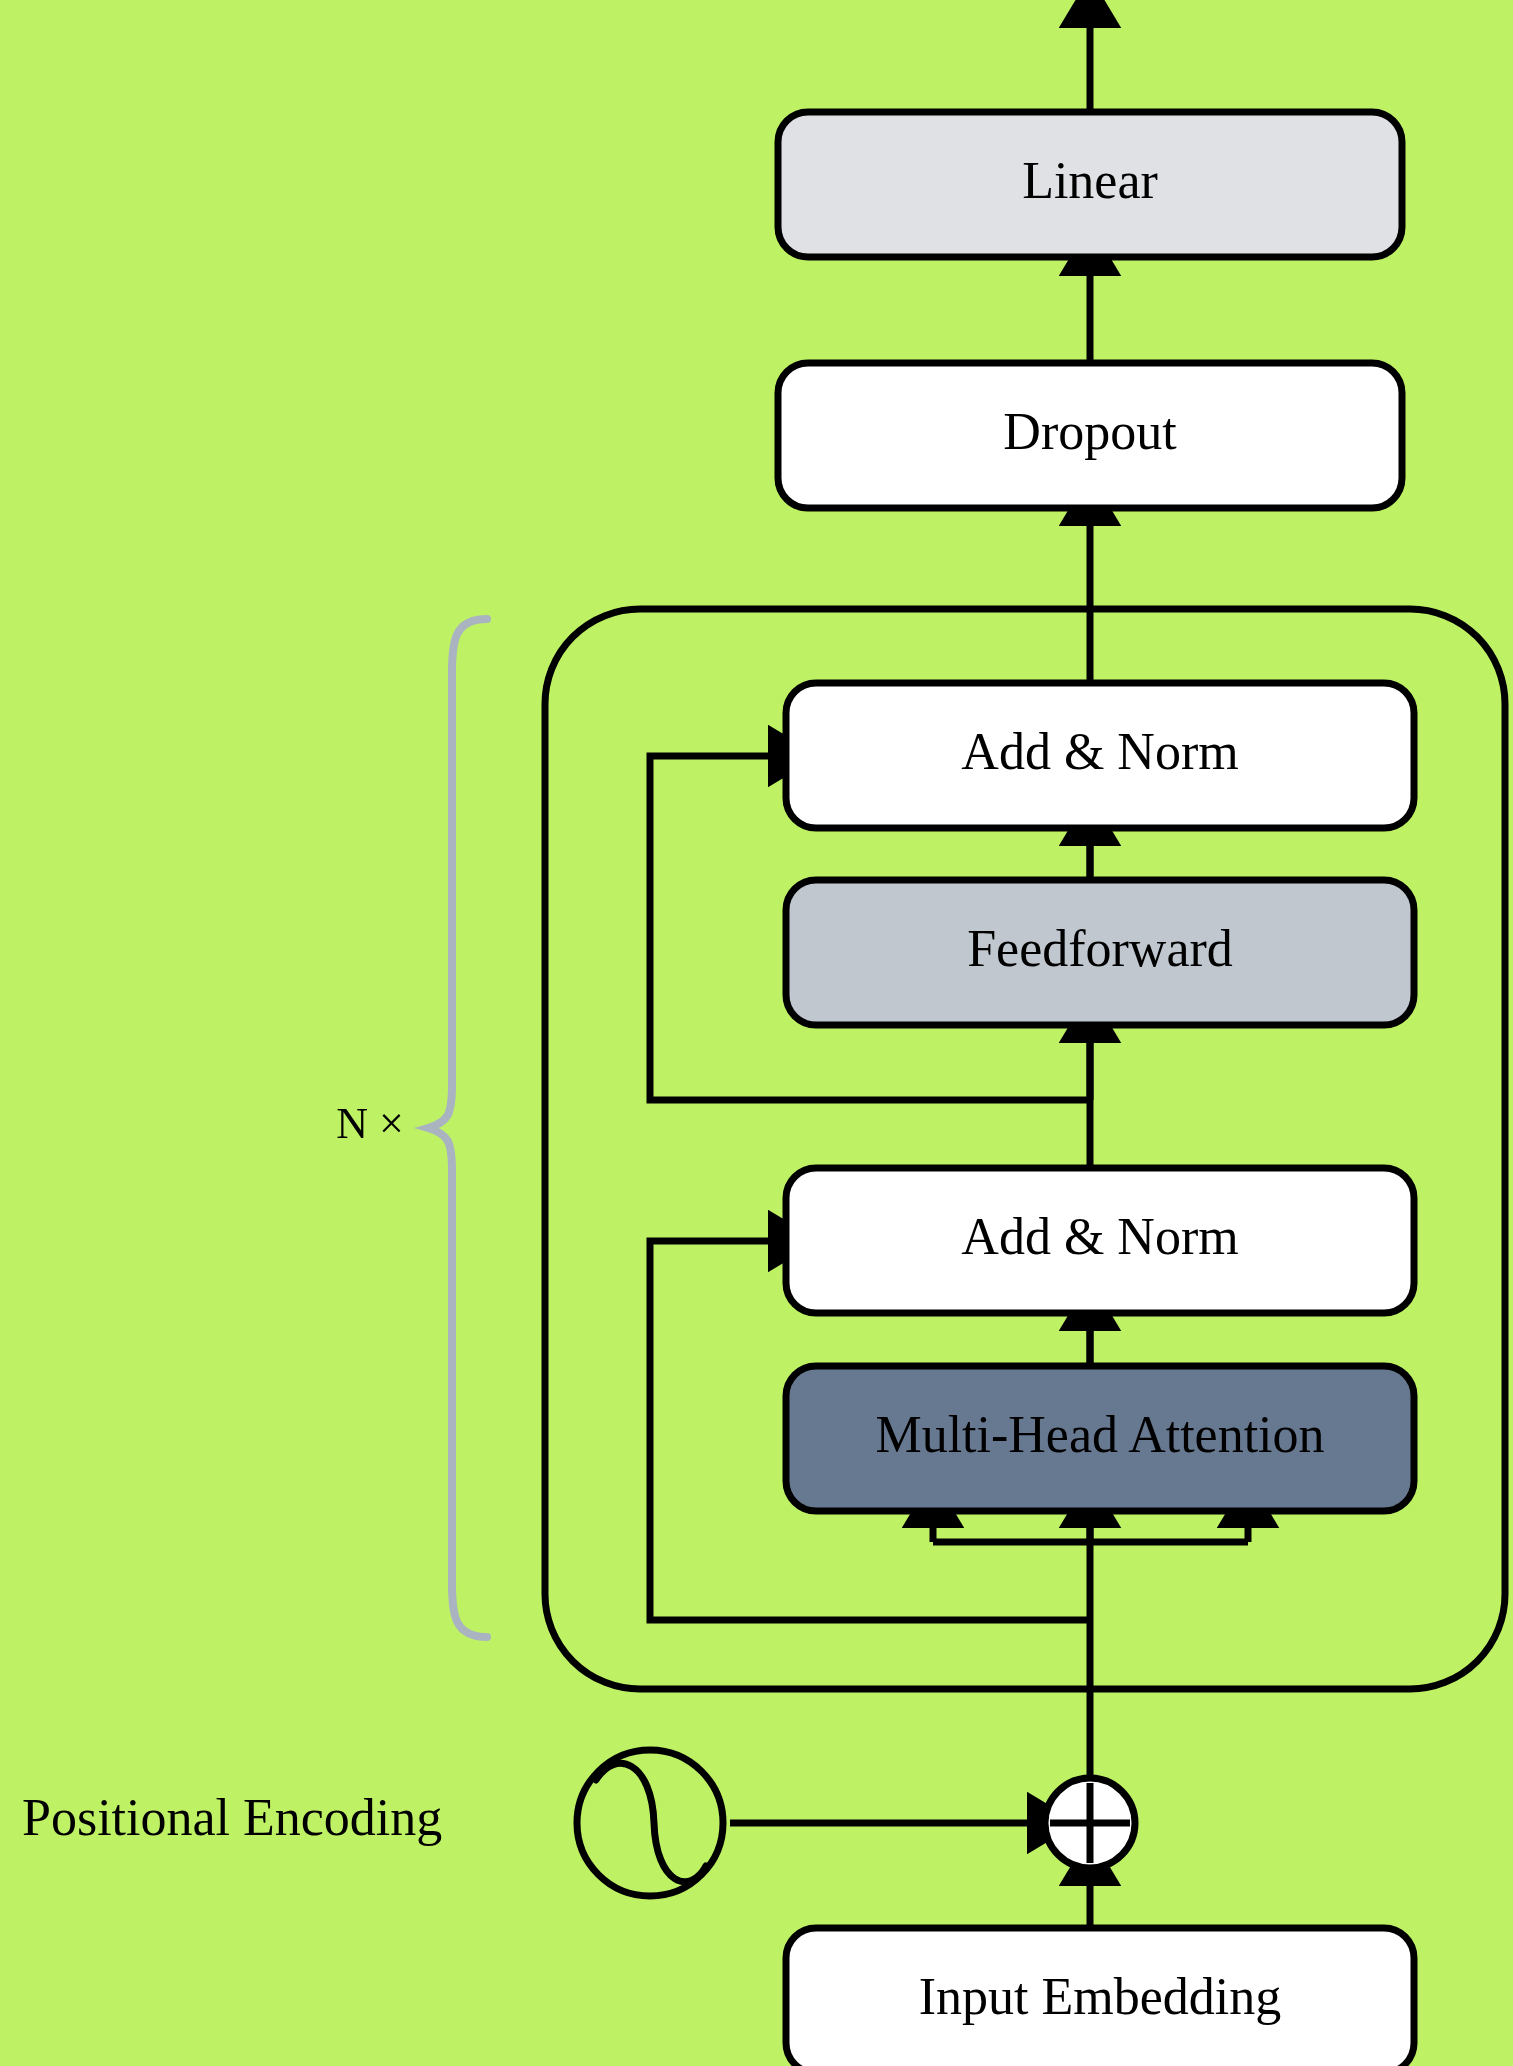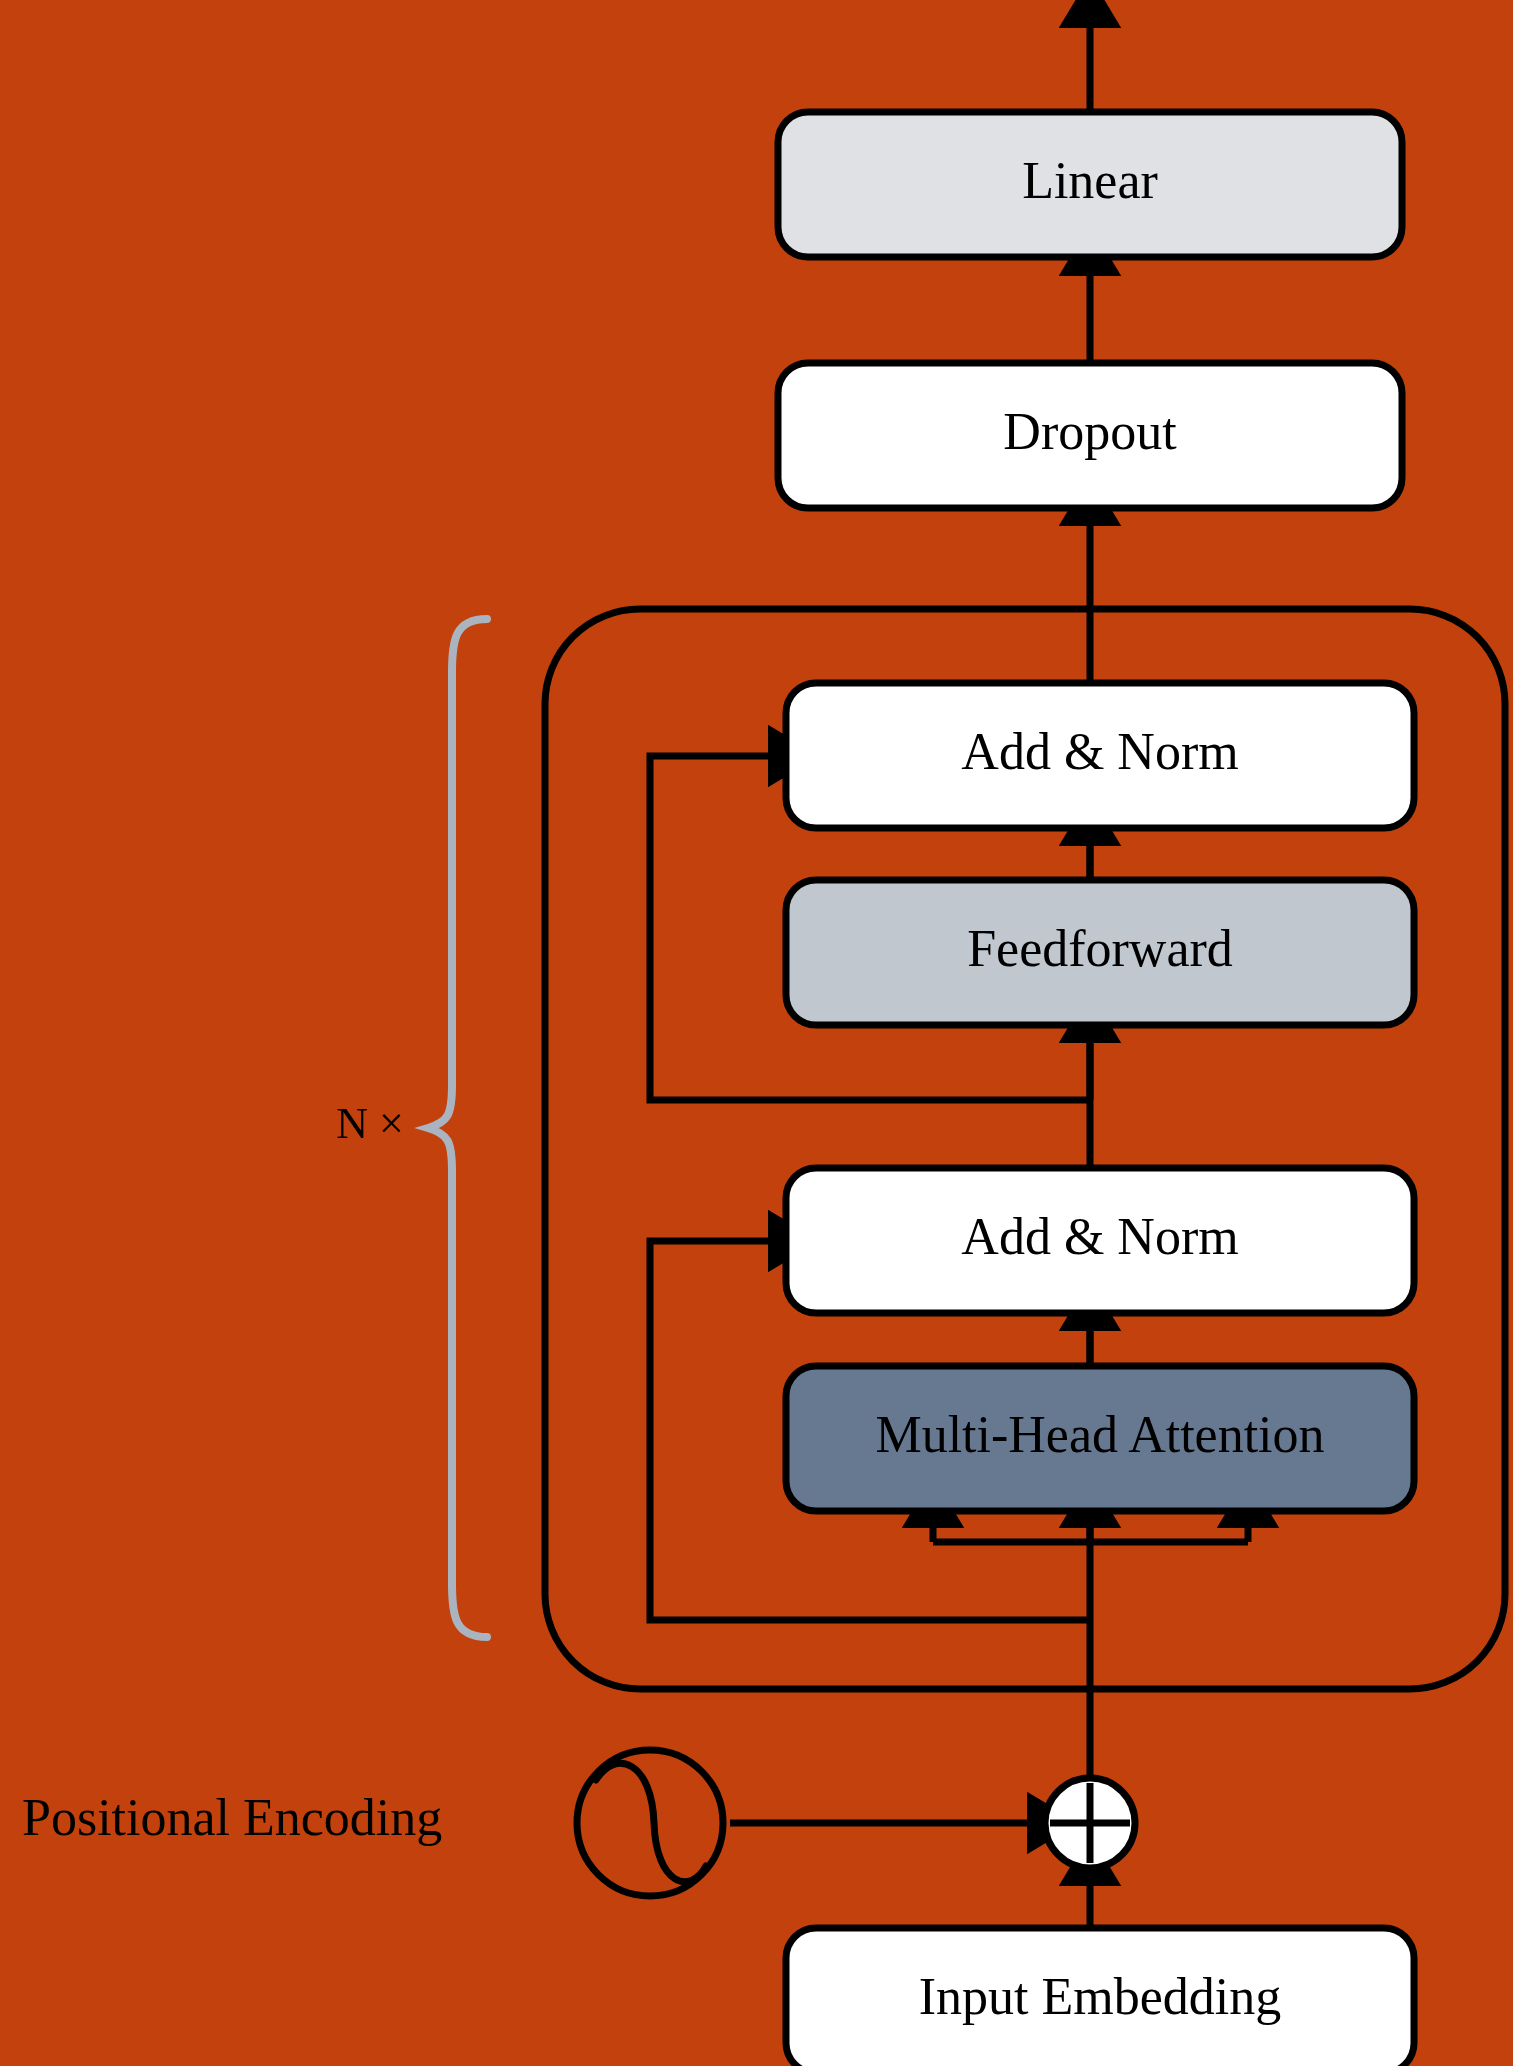--- a/index.html
+++ b/index.html
@@ -10,21 +10,21 @@
   body {
     width: 1513px;
     height: 2066px;
     overflow: hidden;
     font-family: "Liberation Serif", "DejaVu Serif", serif;
   }
   #diagram-root {
     position: relative;
     width: 1513px;
     height: 2066px;
-    background: #c2410c;
+    background: #bef264;
     text-align: center;
   }
   svg.diagram-canvas {
     display: block;
     width: 1513px;
     height: 2066px;
   }
   .box-label {
     font-family: "Liberation Serif", "DejaVu Serif", serif;
     font-size: 52px;

